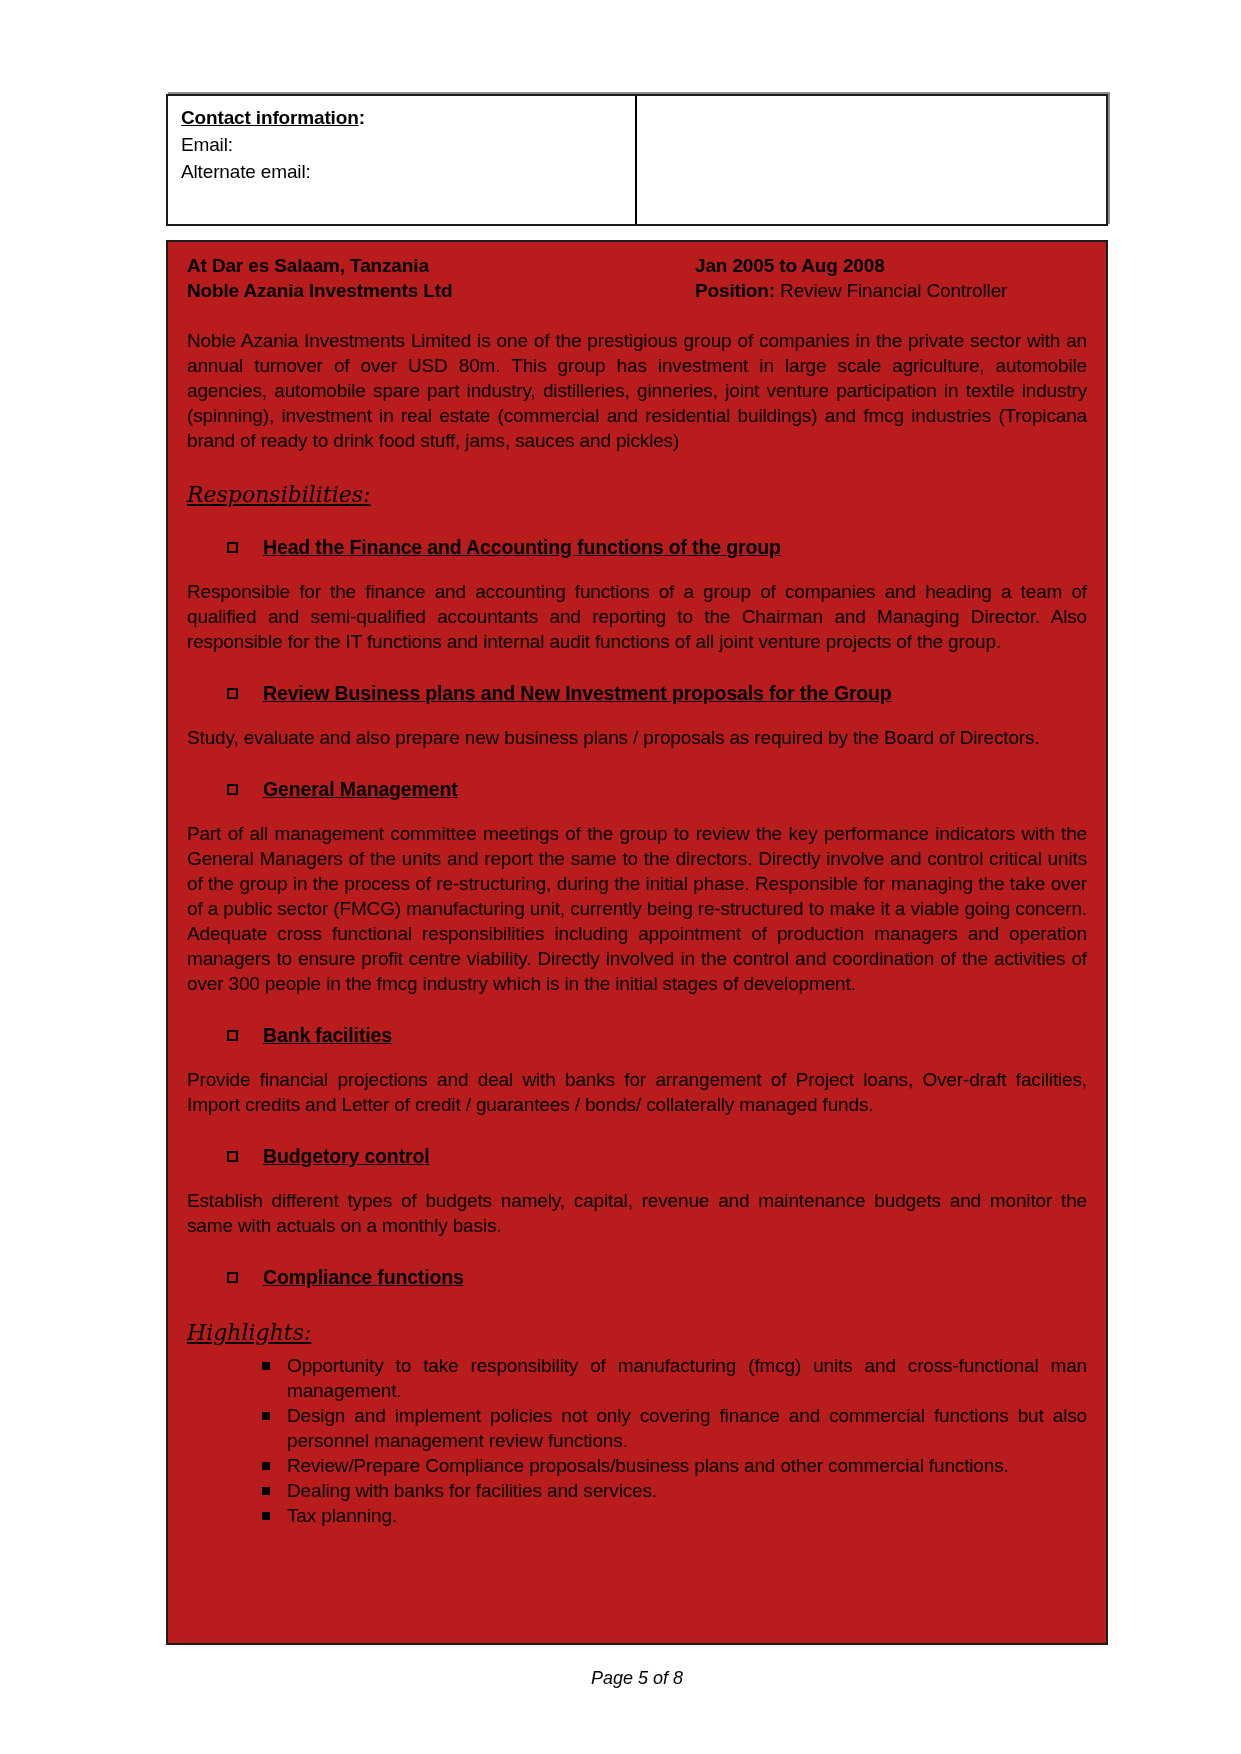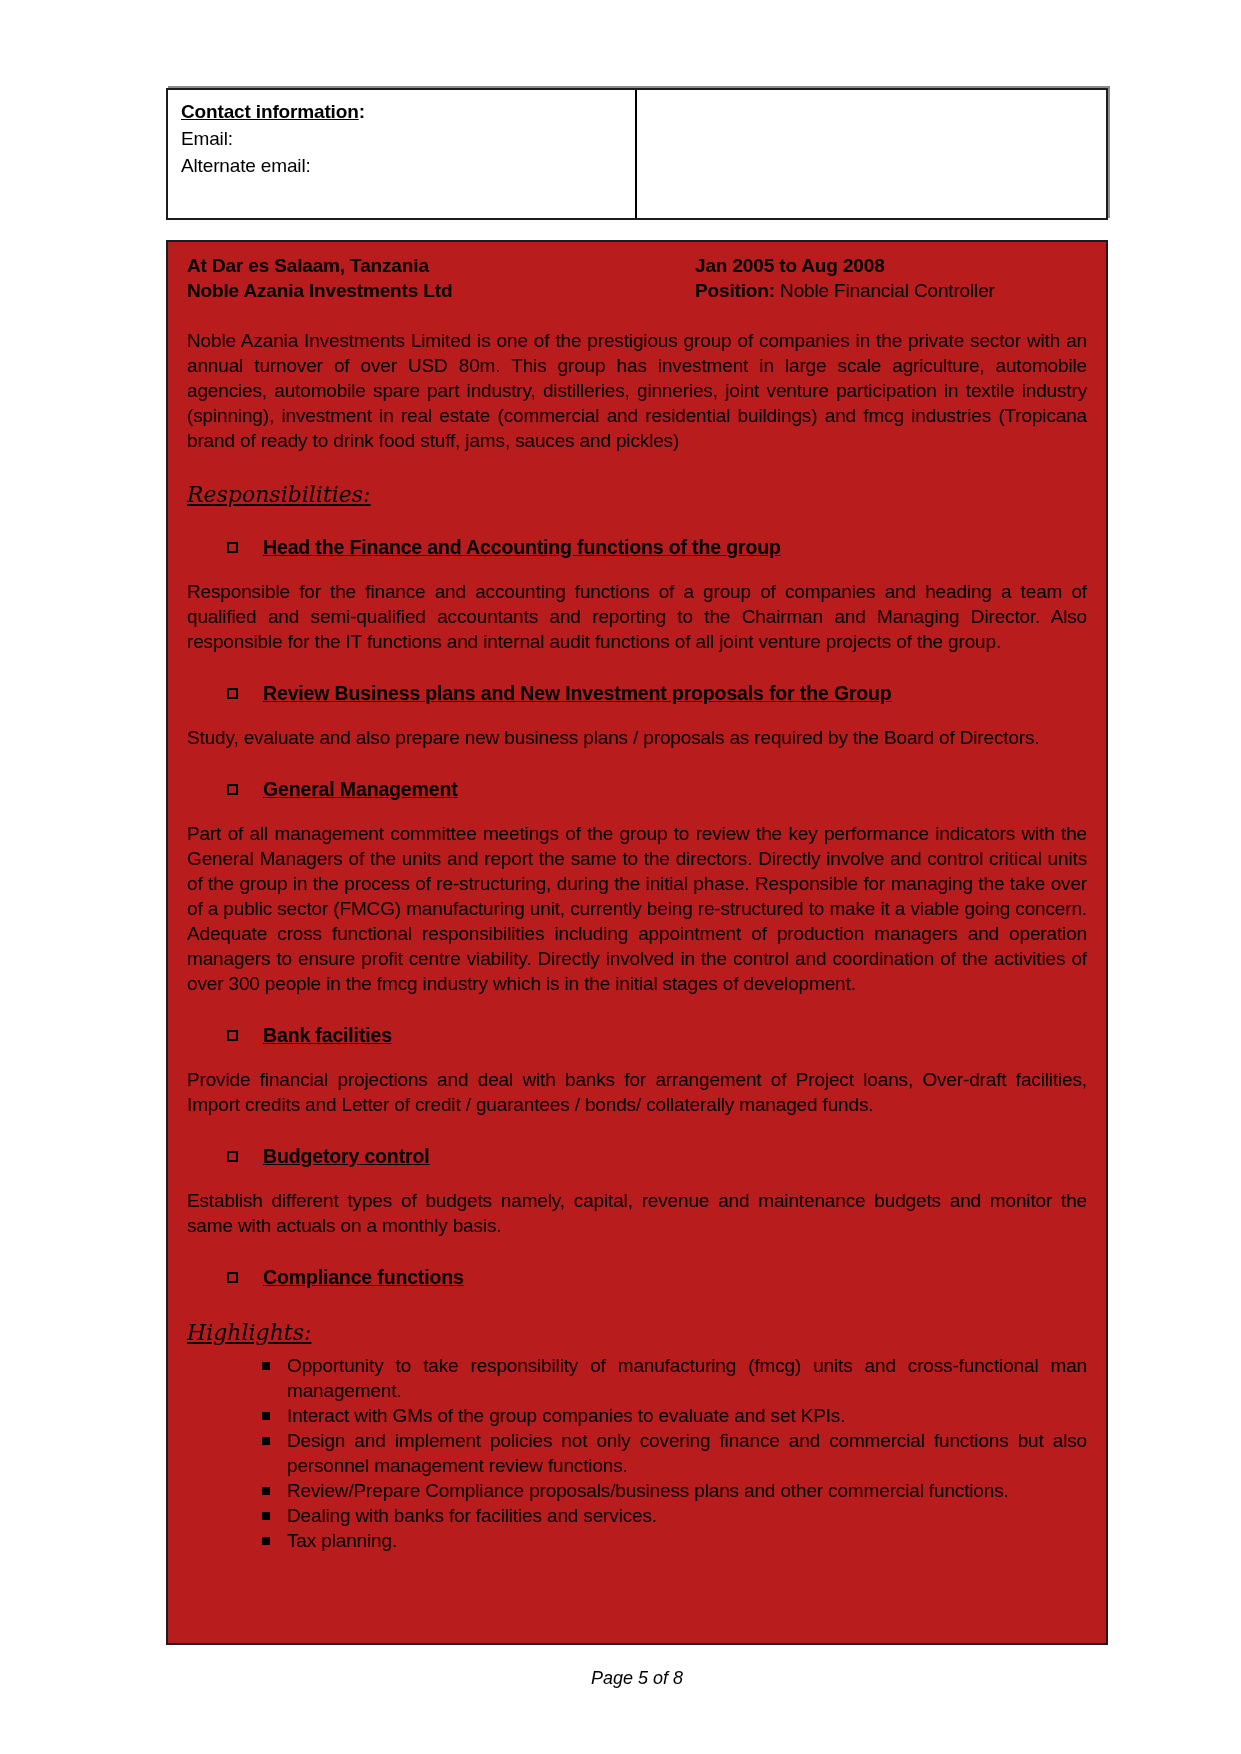--- a/index.html
+++ b/index.html
@@ -6,21 +6,21 @@
   html,body { background:#ffffff; }
   body {
     width:1241px; height:1754px;
     font-family:"Liberation Sans", sans-serif;
     color:#000; position:relative;
   }
   .page { position:absolute; inset:0; }
 
   
   .contact-table {
-    position:absolute; left:166px; top:88px; width:942px; height:132px;
+    position:absolute; left:166px; top:94px; width:942px; height:132px;
     border:2px solid #1c1c1c; box-shadow:2px -2px 0 #8d8d8d;
     display:flex; background:#fff;
   }
   .contact-cell-left {
     width:50%; border-right:2px solid #000;
     padding:8px 13px; font-size:19px; line-height:27px;
     letter-spacing:-0.15px;
   }
   .contact-cell-right { flex:1; }
   .contact-heading { font-weight:bold; }
@@ -85,21 +85,21 @@
     </div>
     <div class="contact-cell-right"></div>
   </div>
 
   <div class="main-box">
 
     <div class="job-header">
       <div class="b">At Dar es Salaam, Tanzania</div>
       <div class="b">Jan 2005 to Aug 2008</div>
       <div class="b">Noble Azania Investments Ltd</div>
-      <div class="pos-line"><span class="b">Position:</span> <span>Noble Financial Controller</span></div>
+      <div class="pos-line"><span class="b">Position:</span> <span>Review Financial Controller</span></div>
     </div>
 
     <p class="intro">Noble Azania Investments Limited is one of the prestigious group of companies in the private sector with an annual turnover of over USD 80m. This group has investment in large scale agriculture, automobile agencies, automobile spare part industry, distilleries, ginneries, joint venture participation in textile industry (spinning), investment in real estate (commercial and residential buildings) and fmcg industries (Tropicana brand of ready to drink food stuff, jams, sauces and pickles)</p>
 
     <div class="script-label first-label">Responsibilities:</div>
 
     <div class="section">
       <div class="section-head">
         <span class="sq-bullet"></span>
         <span class="section-title">Head the Finance and Accounting functions of the group</span>
@@ -148,24 +148,20 @@
 
     <div class="script-label">Highlights:</div>
 
     <ul class="highlights">
       <li class="hl-item">
         <span class="hl-bullet"></span>
         <span class="hl-text">Opportunity to take responsibility of manufacturing (fmcg) units and cross-functional man management.</span>
       </li>
       <li class="hl-item">
         <span class="hl-bullet"></span>
-        <span class="hl-text">Interact with GMs of the group companies to evaluate and set KPIs.</span>
-      </li>
-      <li class="hl-item">
-        <span class="hl-bullet"></span>
         <span class="hl-text">Design and implement policies not only covering finance and commercial functions but also personnel management review functions.</span>
       </li>
       <li class="hl-item">
         <span class="hl-bullet"></span>
         <span class="hl-text">Review/Prepare Compliance proposals/business plans and other commercial functions.</span>
       </li>
       <li class="hl-item">
         <span class="hl-bullet"></span>
         <span class="hl-text">Dealing with banks for facilities and services.</span>
       </li>

